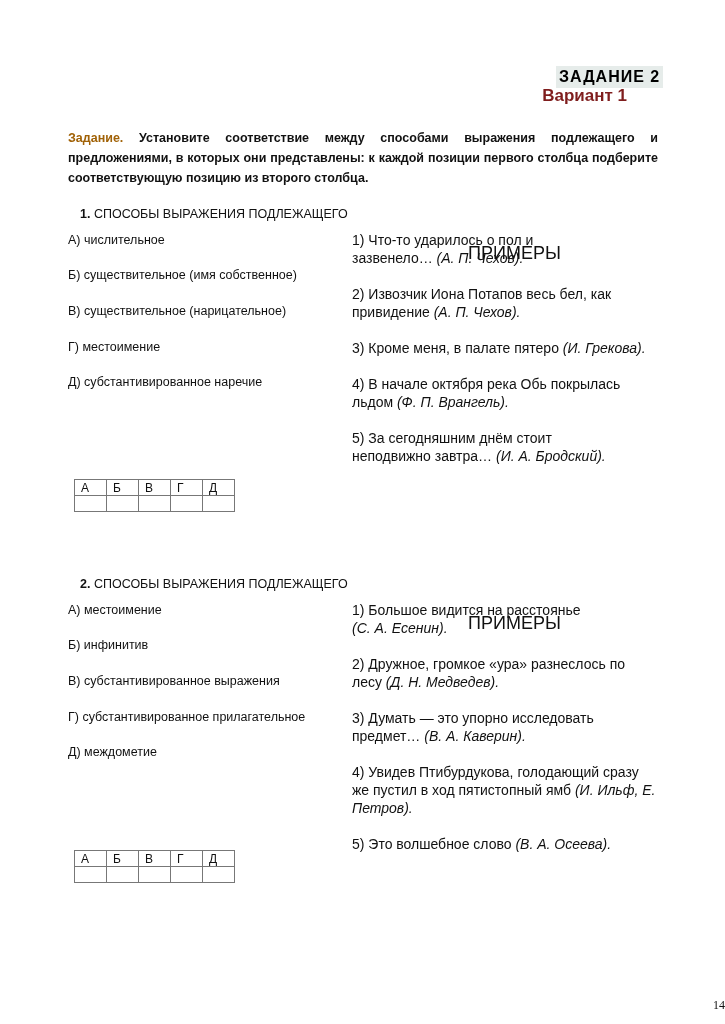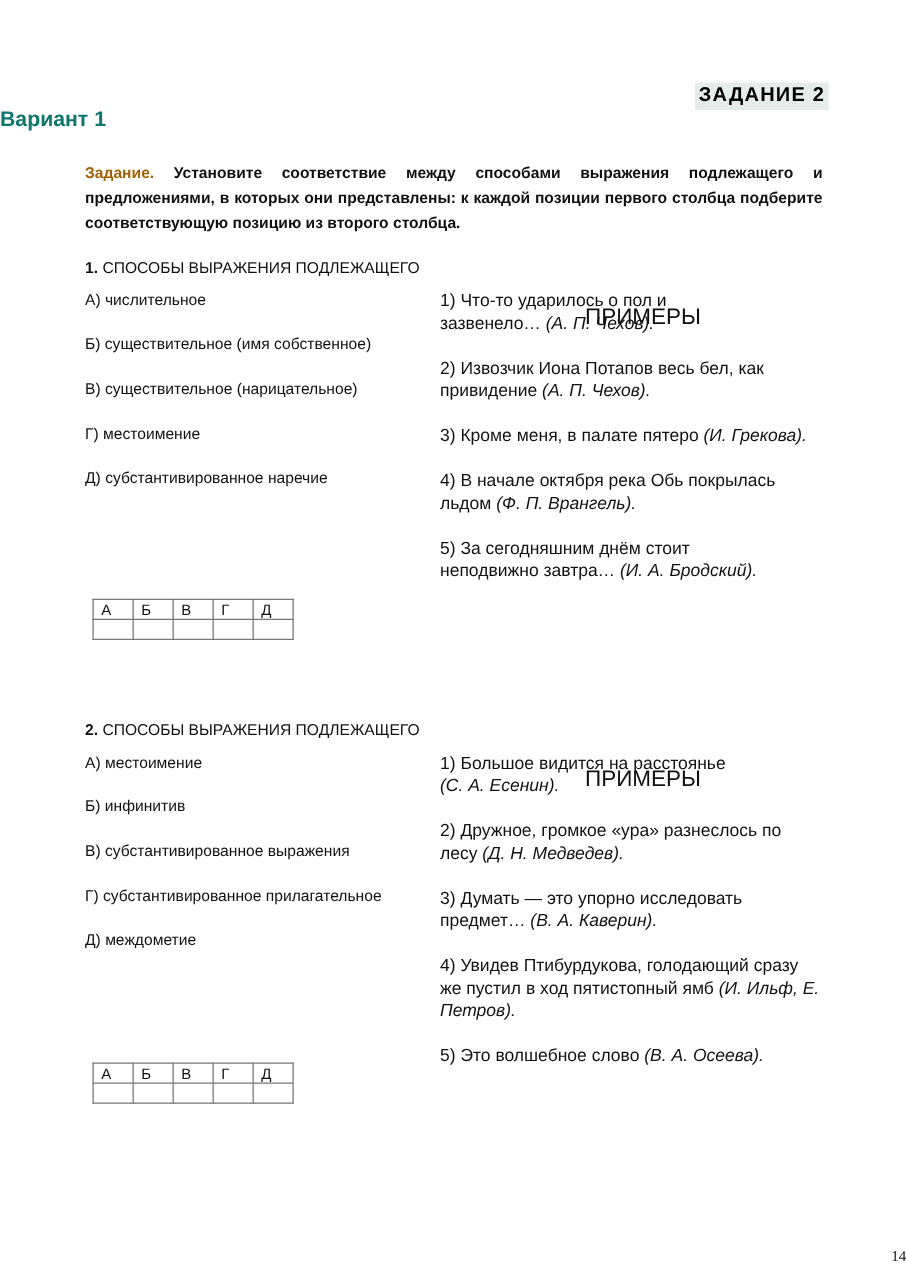--- a/index.html
+++ b/index.html
@@ -1,27 +1,27 @@
 <!DOCTYPE html>
 <html><head>
 <meta charset="utf-8">
 <style>
   html, body { margin: 0; padding: 0; background: #ffffff; }
   body { width: 725px; height: 1024px; position: relative; overflow: hidden;
          font-family: "Liberation Sans", "DejaVu Sans", sans-serif; color: #111; }
   .badge { position: absolute; left: 556px; top: 66px; height: 22px; padding: 0 3px;
            background: #e6ecea; color: #000000; font-size: 16px; letter-spacing: 1px;
            line-height: 22px; font-weight: bold; }
-  .title { position: absolute; left: 0; width: 627px; top: 86px; text-align: left;
-           color: #0f766e; font-size: 17px; font-weight: bold; }
+  .title { position: absolute; left: 0; width: 627px; top: 86px; text-align: right;
+           color: #7f1d1d; font-size: 17px; font-weight: bold; }
   .task { position: absolute; left: 68px; top: 128px; width: 590px; font-size: 12.5px;
           font-weight: bold; line-height: 20px; text-align: justify; }
   .task .lead { color: #a16207; }
   .section { position: absolute; left: 68px; width: 600px; }
-  .sec-head { position: absolute; top: 0; left: 0; font-size: 12.5px; }
+  .sec-head { position: absolute; top: 0; left: 12px; font-size: 12.5px; }
   .sec-head b { font-weight: bold; }
   .ex-head { position: absolute; top: 0; left: 400px; font-size: 18px; margin-top: 36px; }
   .left-item { position: absolute; left: 0; font-size: 12.5px; }
   .right-item { position: absolute; left: 284px; width: 320px; font-size: 14px; line-height: 18px; }
   .right-item i { font-style: italic; }
   table.ans { position: absolute; left: 6px; border-collapse: collapse; }
   table.ans td { width: 32px; height: 16px; border: 1px solid #777; font-size: 12px;
                  padding: 0 0 0 6px; box-sizing: border-box; }
   .page-num { position: absolute; top: 953px; left: 0; width: 725px; text-align: right;
               font-family: "Liberation Serif", serif; font-size: 12px; margin-top: 45px; }

